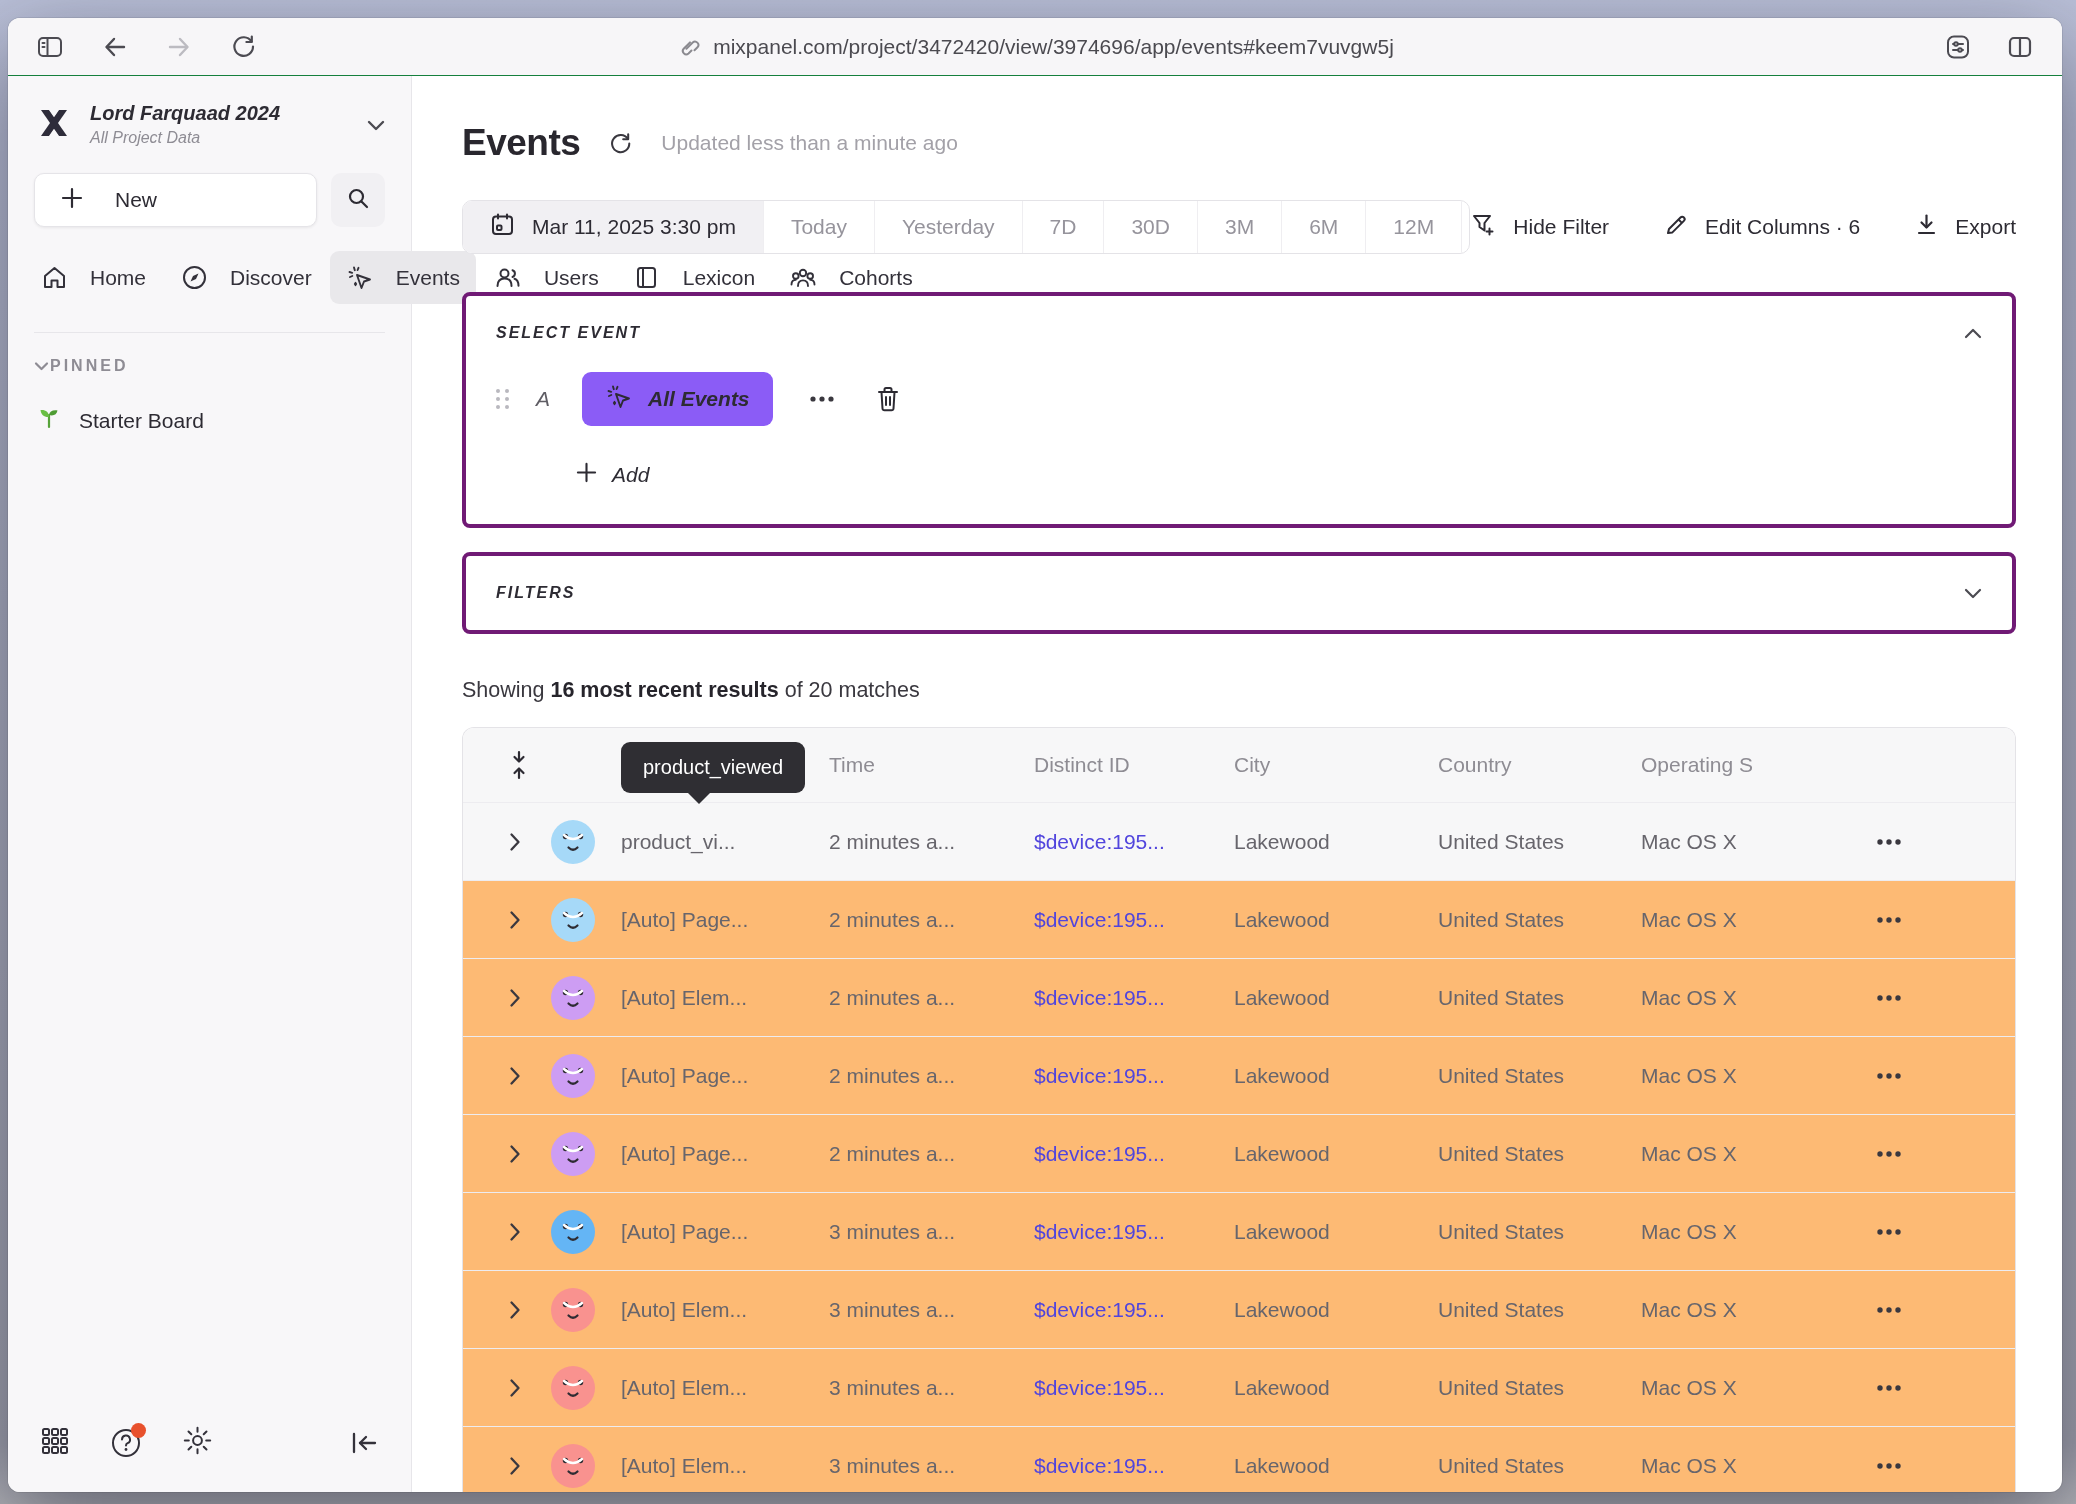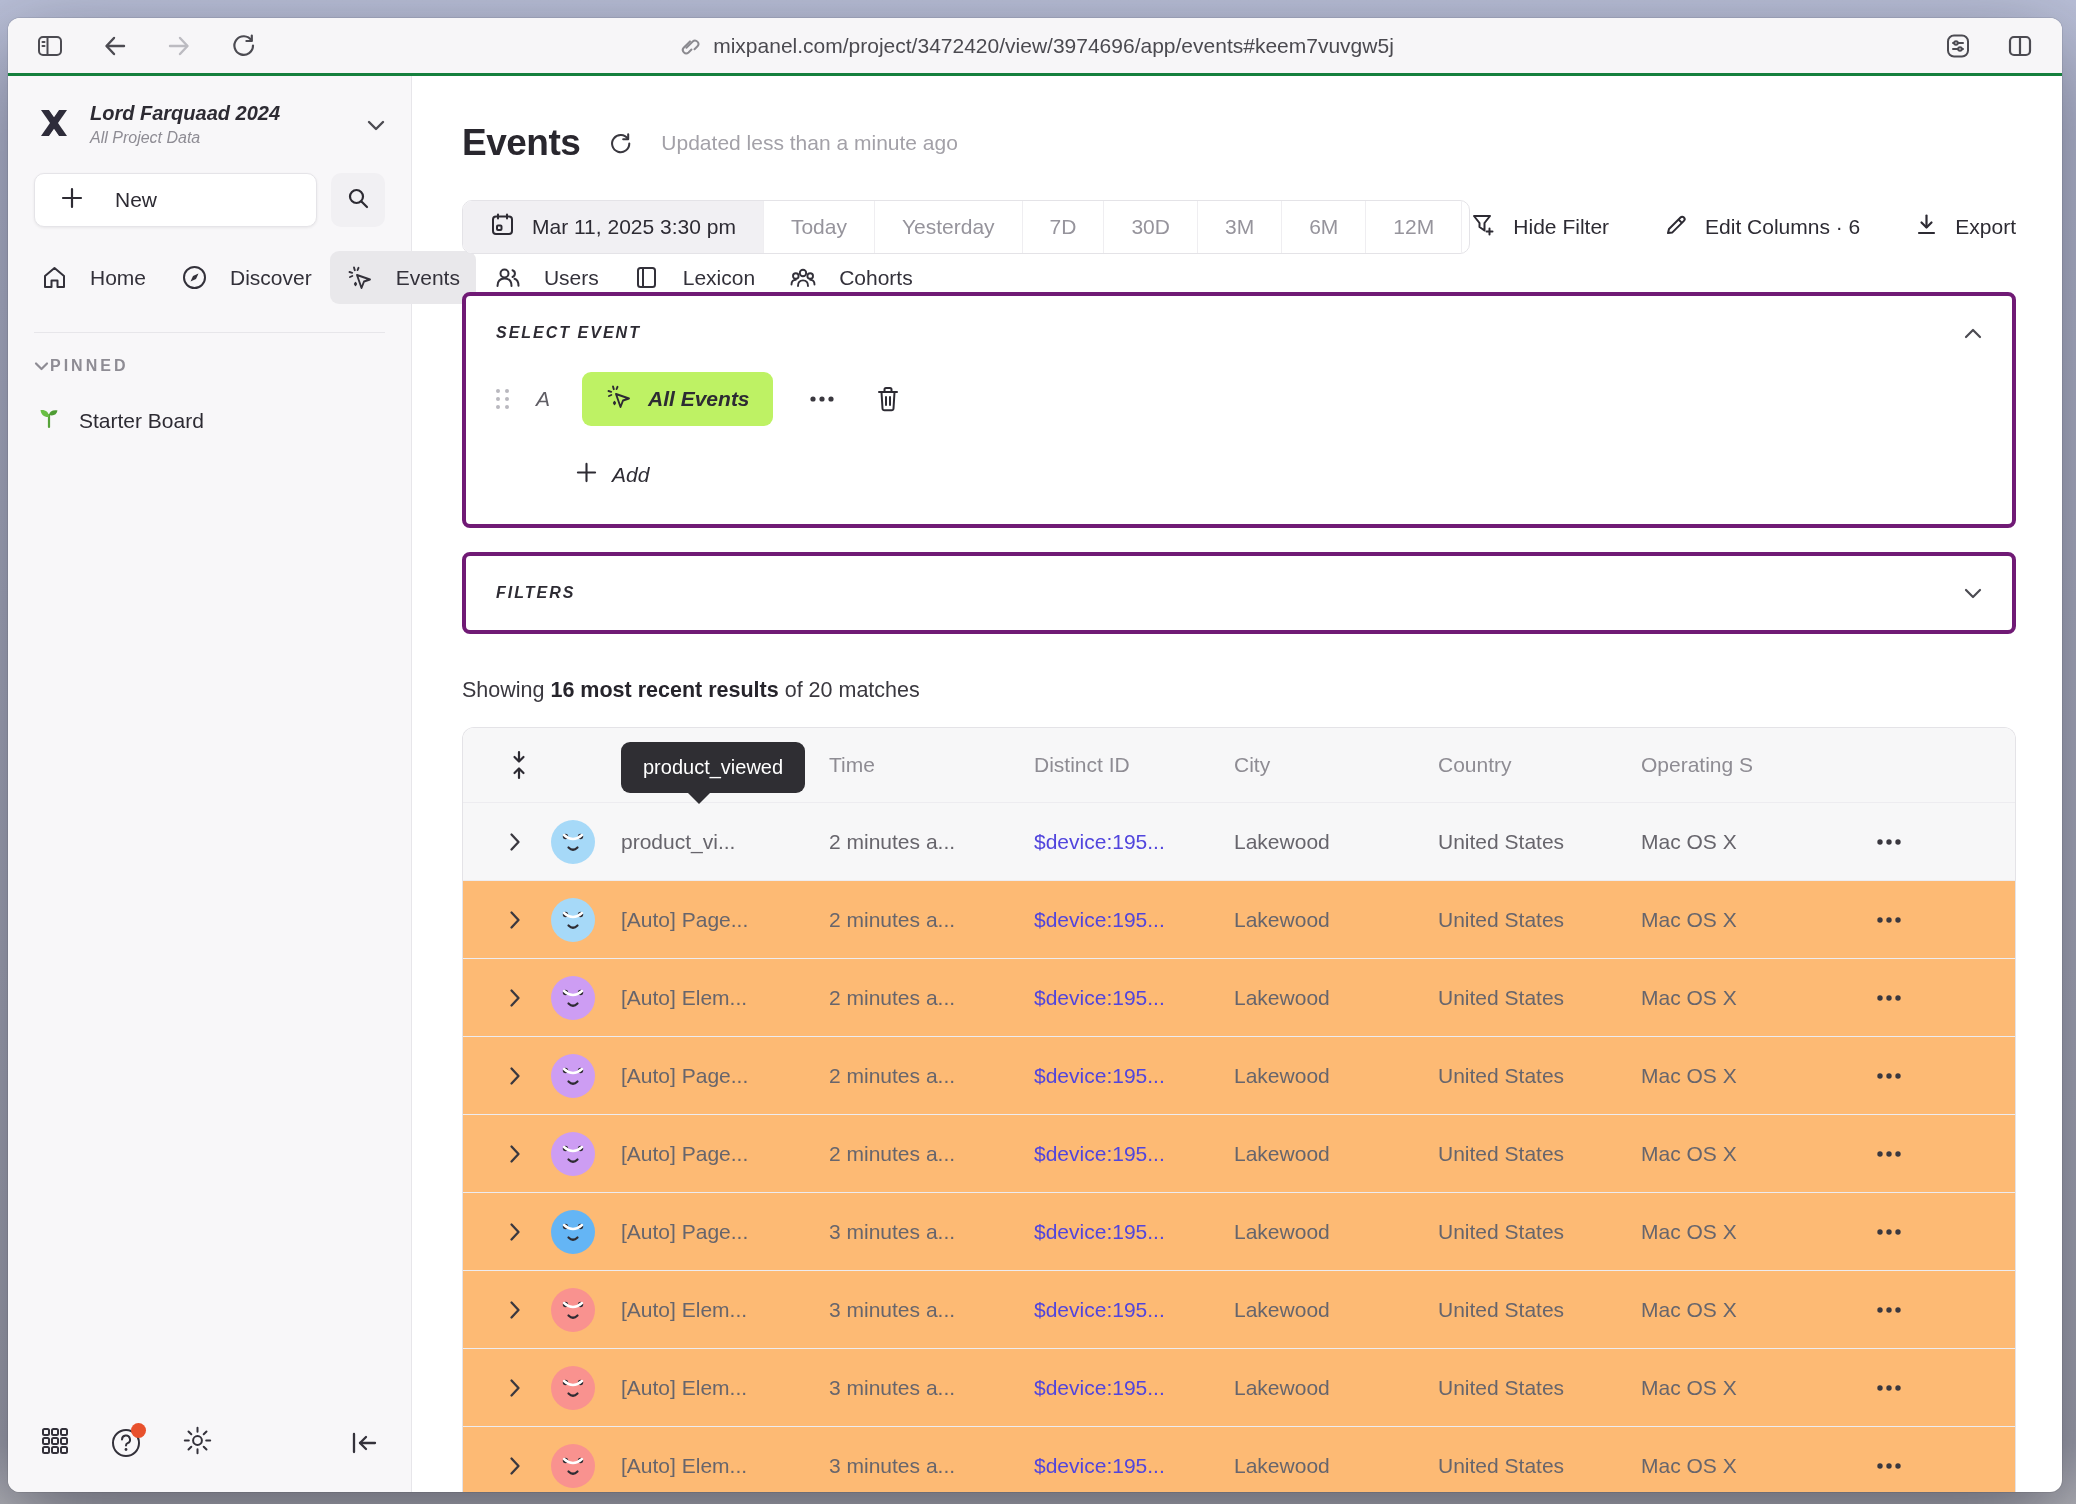--- a/index.html
+++ b/index.html
@@ -10,21 +10,21 @@
     overflow: hidden; position: relative;
   }
   .window {
     position:absolute; left:8px; top:18px; width:2054px; height:1474px;
     background:#fff; border-radius:12px; overflow:hidden;
     box-shadow:0 30px 90px rgba(20,20,40,.5), 0 0 0 1px rgba(0,0,0,.08);
     display:flex; flex-direction:column;
   }
   
   .titlebar {
-    flex:none; height:58px; background:#f7f6f8; border-bottom:3px solid #15803d;
+    flex:none; height:58px; background:#f7f6f8; border-bottom:1px solid #15803d;
     display:flex; align-items:center; padding:0 28px; position:relative;
   }
   .tb-left { display:flex; align-items:center; gap:38px; }
   .tb-icon { display:flex; align-items:center; color:#4c4b52; }
   .tb-icon.disabled { color:#bcbbc1; }
   .tb-url {
     position:absolute; left:50%; transform:translateX(-50%);
     display:flex; align-items:center; gap:13px; color:#4b4a50; font-size:21px; font-weight:500;
   }
   .tb-url .link-ic { color:#8b8a90; display:flex; }
@@ -90,21 +90,21 @@
   .db-btn { display:flex; align-items:center; gap:16px; font-size:21px; font-weight:500; color:#2d2b33; cursor:pointer; white-space:nowrap; }
   .panel { border:4px solid #701a75; border-radius:8px; background:#fff;font-style:italic; }
   .select-panel { flex:none; margin-top:38px; padding:28px 30px 36px; }
   .panel-hdr { display:flex; align-items:center; font-size:16px; font-weight:700; letter-spacing:2px; color:#2d2b33; }
   .panel-hdr .hdr-chev { margin-left:auto; color:#4c4b52; display:flex; cursor:pointer; }
   .event-row { margin-top:30px; display:flex; align-items:center; }
   .drag { display:grid; grid-template-columns:repeat(2,5px); gap:4px; cursor:grab; }
   .drag i { width:4px; height:4px; border-radius:50%; background:#b9b8be; }
   .row-letter { font-size:21px; color:#5f5d64; margin:0 32px 0 26px; }
   .chip {
-    background:#bef264; border-radius:9px; height:54px; display:flex; align-items:center;
+    background:#8b5cf6; border-radius:9px; height:54px; display:flex; align-items:center;
     gap:15px; padding:0 23px; font-size:21px; font-weight:600; color:#2d2b33; cursor:pointer;
   }
   .more-btn { margin-left:36px; display:flex; cursor:pointer; color:#3a383f; }
   .trash-btn { margin-left:40px; display:flex; cursor:pointer; color:#2d2b33; }
   .add-row { margin-top:36px; margin-left:80px; display:flex; align-items:center; gap:15px; font-size:21px; font-weight:500; color:#2d2b33; cursor:pointer; }
   .filters-panel { flex:none; margin-top:24px; padding:28px 30px; }
   .showing { flex:none; margin-top:44px; font-size:21.5px; color:#3a383f; }
   .showing b { font-weight:700; color:#26242b; }
   
   .table-panel {

